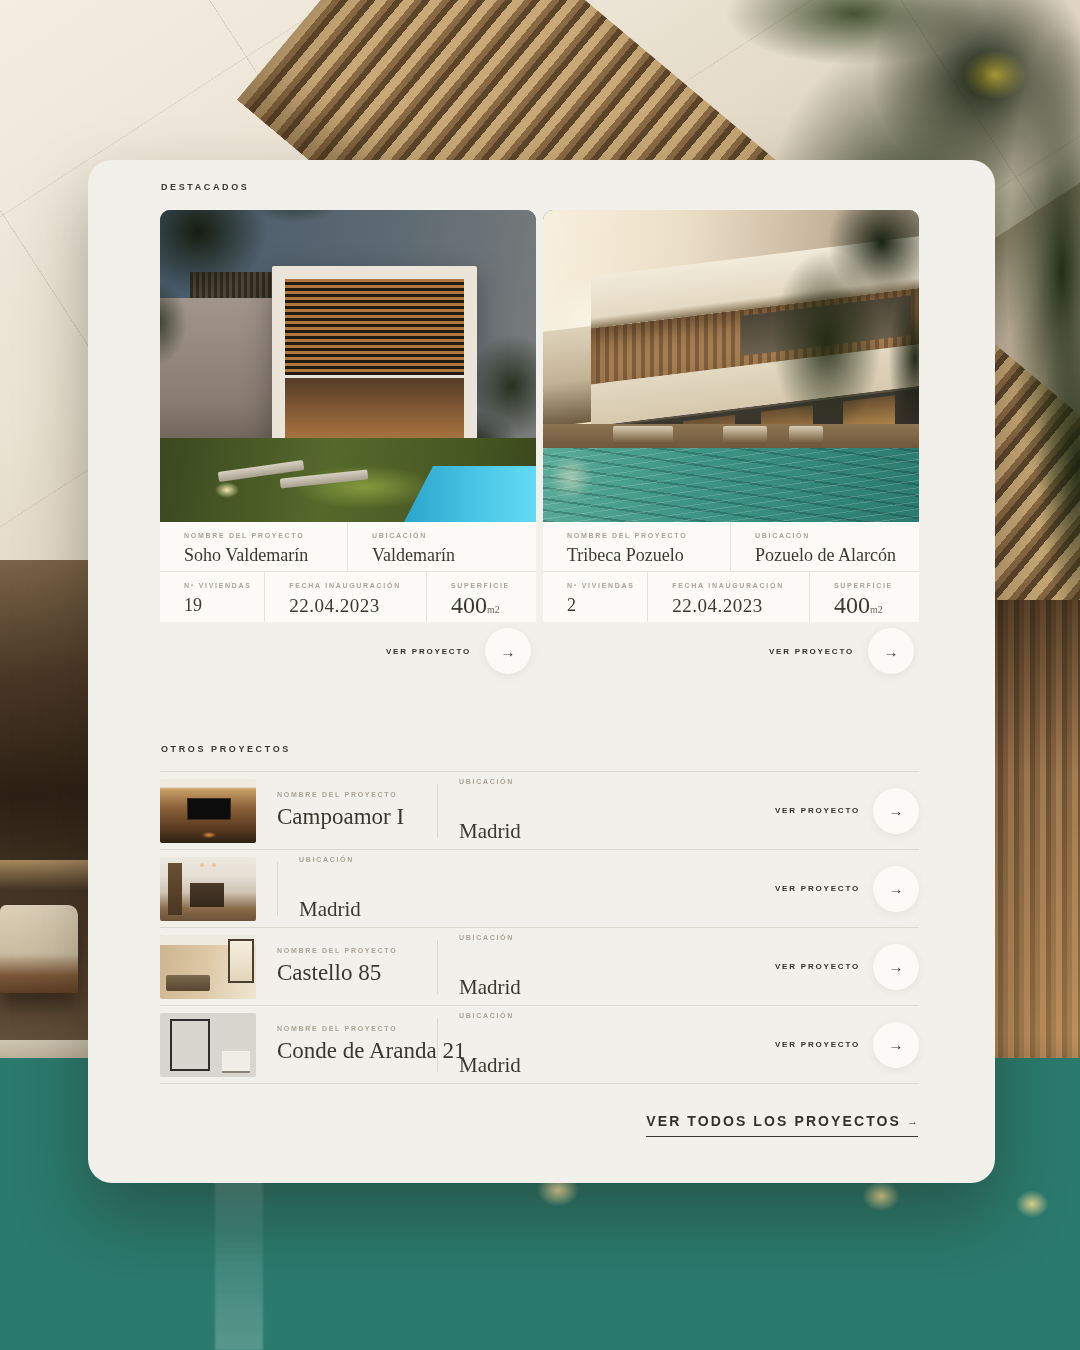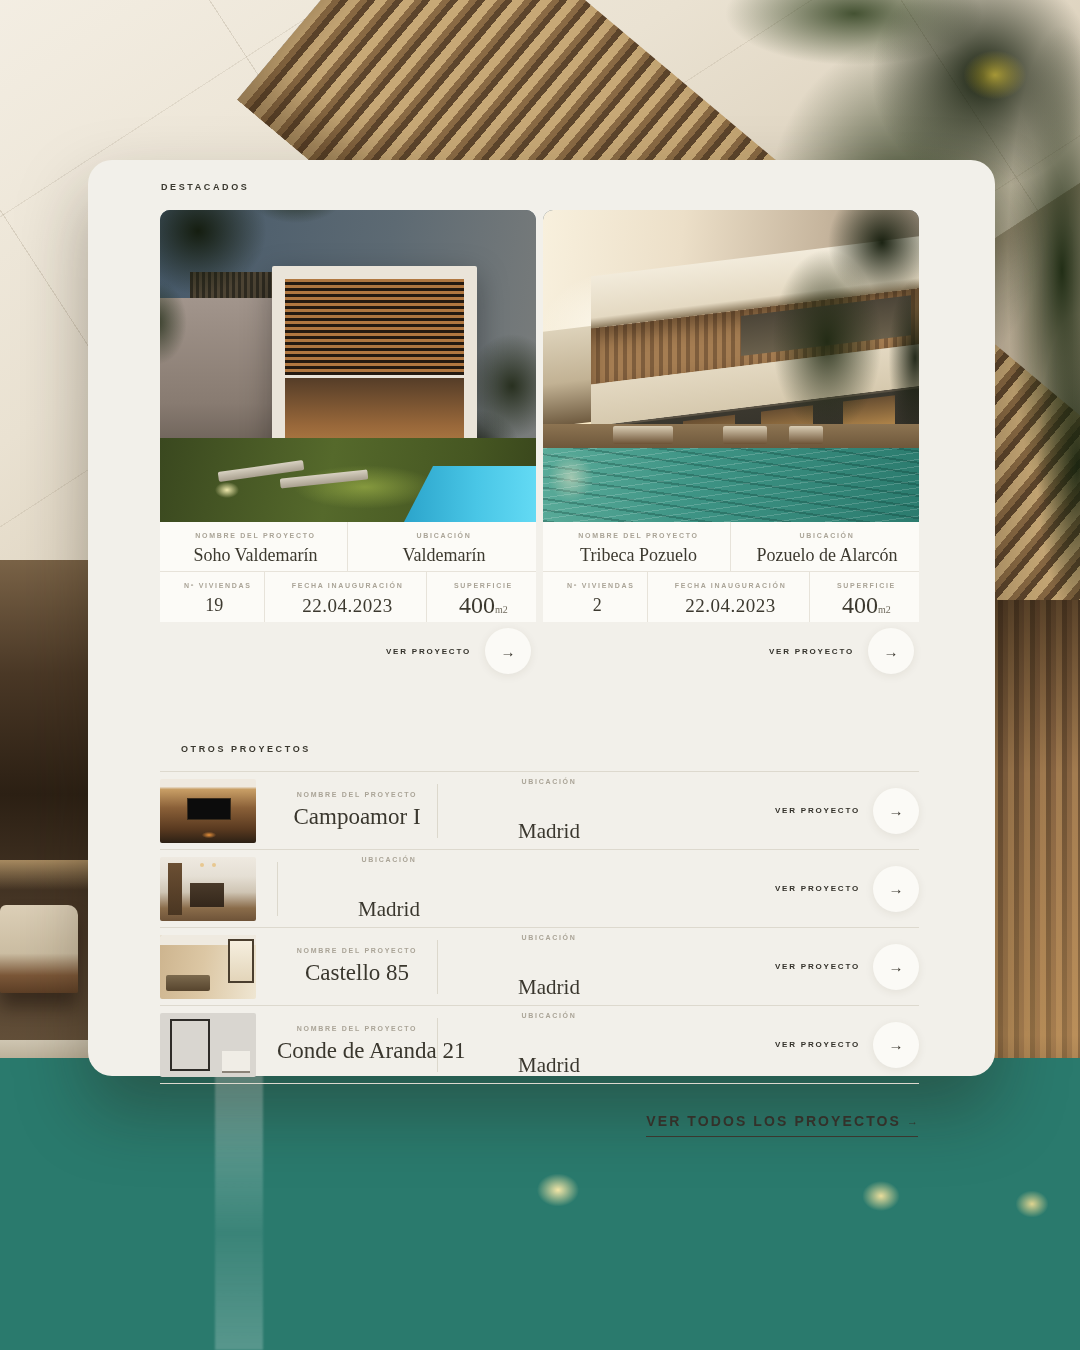--- a/index.html
+++ b/index.html
@@ -53,25 +53,25 @@
     background:linear-gradient(180deg, rgba(255,255,255,.38), rgba(255,255,255,.08) 60%, rgba(255,255,255,.22)); filter:blur(1px); }
   .pool-light { border-radius:50%; }
   .pool-light.l1 { left:530px; top:1168px; width:56px; height:44px;
     background:radial-gradient(closest-side, rgba(255,236,170,.95), rgba(255,236,170,0) 75%); }
   .pool-light.l2 { left:856px; top:1176px; width:50px; height:40px;
     background:radial-gradient(closest-side, rgba(255,232,160,.9), rgba(255,232,160,0) 75%); }
   .pool-light.l3 { left:1010px; top:1186px; width:44px; height:36px;
     background:radial-gradient(closest-side, rgba(255,228,150,.85), rgba(255,228,150,0) 75%); }
 
   
-  .panel { position:absolute; left:88px; top:160px; width:907px; height:916px;
-    background:#f2f0ea; border-radius:24px; box-shadow:0 34px 70px rgba(35,25,15,.35);text-align:center; }
+  .panel { position:absolute; left:88px; top:160px; width:907px; height:1023px;
+    background:#f2f0ea; border-radius:24px; box-shadow:0 34px 70px rgba(35,25,15,.35); }
   .section-label { position:absolute; font-size:9px; font-weight:700; letter-spacing:2.6px; color:#3a382f; }
   .lbl-destacados { left:73px; top:22px; }
-  .lbl-otros { left:73px; top:584px;margin-left:20px; }
+  .lbl-otros { left:73px; top:584px; }
 
   
   .featured { position:absolute; left:72px; top:50px; width:759px; display:flex; gap:7px; }
   .card { width:376px; }
   .card-image { position:relative; height:312px; border-radius:10px 10px 0 0; overflow:hidden; background:#4b5f6e; }
   .sc { position:absolute; }
 
   
   .s1-sky { inset:0; background:linear-gradient(100deg,#46596a 0%,#5d6a73 55%,#7c7e7c 100%); }
   .s1-fence { left:30px; top:62px; width:96px; height:80px;

